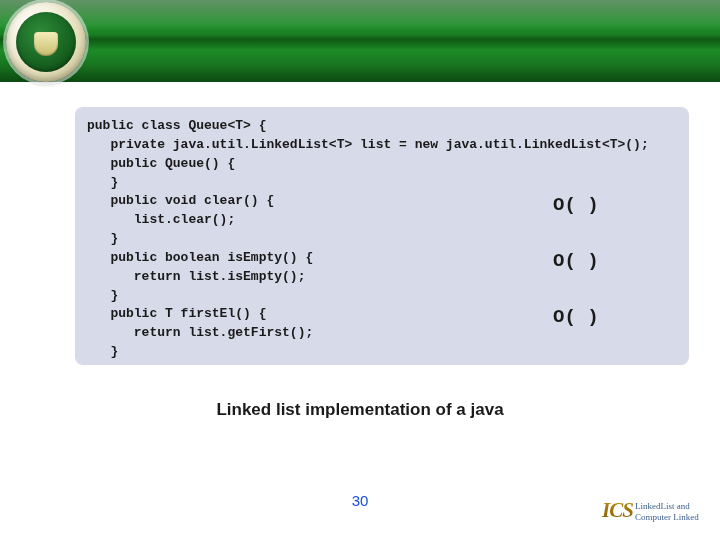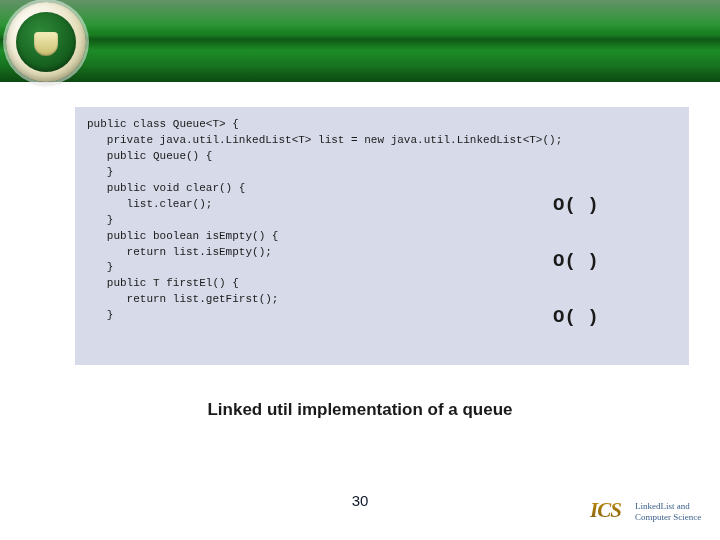--- a/index.html
+++ b/index.html
@@ -63,25 +63,26 @@
   }
   .codebox {
     position: absolute;
     left: 75px;
     top: 107px;
     width: 614px;
     height: 258px;
     background: #d7dae8;
     padding: 10px 12px 10px 12px;
     font-family: "Courier New", monospace;
-    font-size: 11px;
-    font-weight: normal;
+    font-size: 13px;
+    font-weight: bold;
     color: #1a1a1a;
     white-space: pre;
     line-height: 1.45;
+    border-radius: 8px;
   }
   .bigO {
     position: absolute;
     font-family: "Courier New", monospace;
     font-weight: bold;
     color: #1a1a1a;
     font-size: 19px;
   }
   .caption {
     position: absolute;
@@ -94,33 +95,33 @@
     font-weight: bold;
     color: #1a1a1a;
   }
   .pagenum {
     position: absolute;
     left: 0; width: 720px;
     top: 492px;
     text-align: center;
     font-family: Arial, Helvetica, sans-serif;
     font-size: 15px;
-    color: #0f172a;
+    color: #1d4ed8;
   }
   .footlogo {
     position: absolute;
     right: 10px;
     bottom: 8px;
     width: 120px;
     height: 34px;
     font-family: "Times New Roman", Times, serif;
   }
   .footlogo .ics {
     position: absolute;
-    left: 0; top: 0;
+    left: 12px; top: 0;
     font-style: italic;
     font-weight: bold;
     font-size: 21px;
     letter-spacing: -1px;
     background: linear-gradient(#c28e0e, #7b5a07);
     -webkit-background-clip: text;
     background-clip: text;
     color: transparent;
   }
   .footlogo .line1 {
@@ -159,21 +160,21 @@
       return list.isEmpty();
    }
    public T firstEl() {
       return list.getFirst();
    }</div>
 
 <div class="bigO" style="left:553px; top:194px;">O(  )</div>
 <div class="bigO" style="left:553px; top:250px;">O(  )</div>
 <div class="bigO" style="left:553px; top:306px;">O(  )</div>
 
-<div class="caption">Linked util implementation of a queue</div>
+<div class="caption">Linked list implementation of a java</div>
 
 <div class="pagenum">30</div>
 
 <div class="footlogo">
   <div class="ics">ICS</div>
   <div class="line1">LinkedList and</div>
-  <div class="line2">Computer Science</div>
+  <div class="line2">Computer Linked</div>
 </div>
 
 </body></html>

